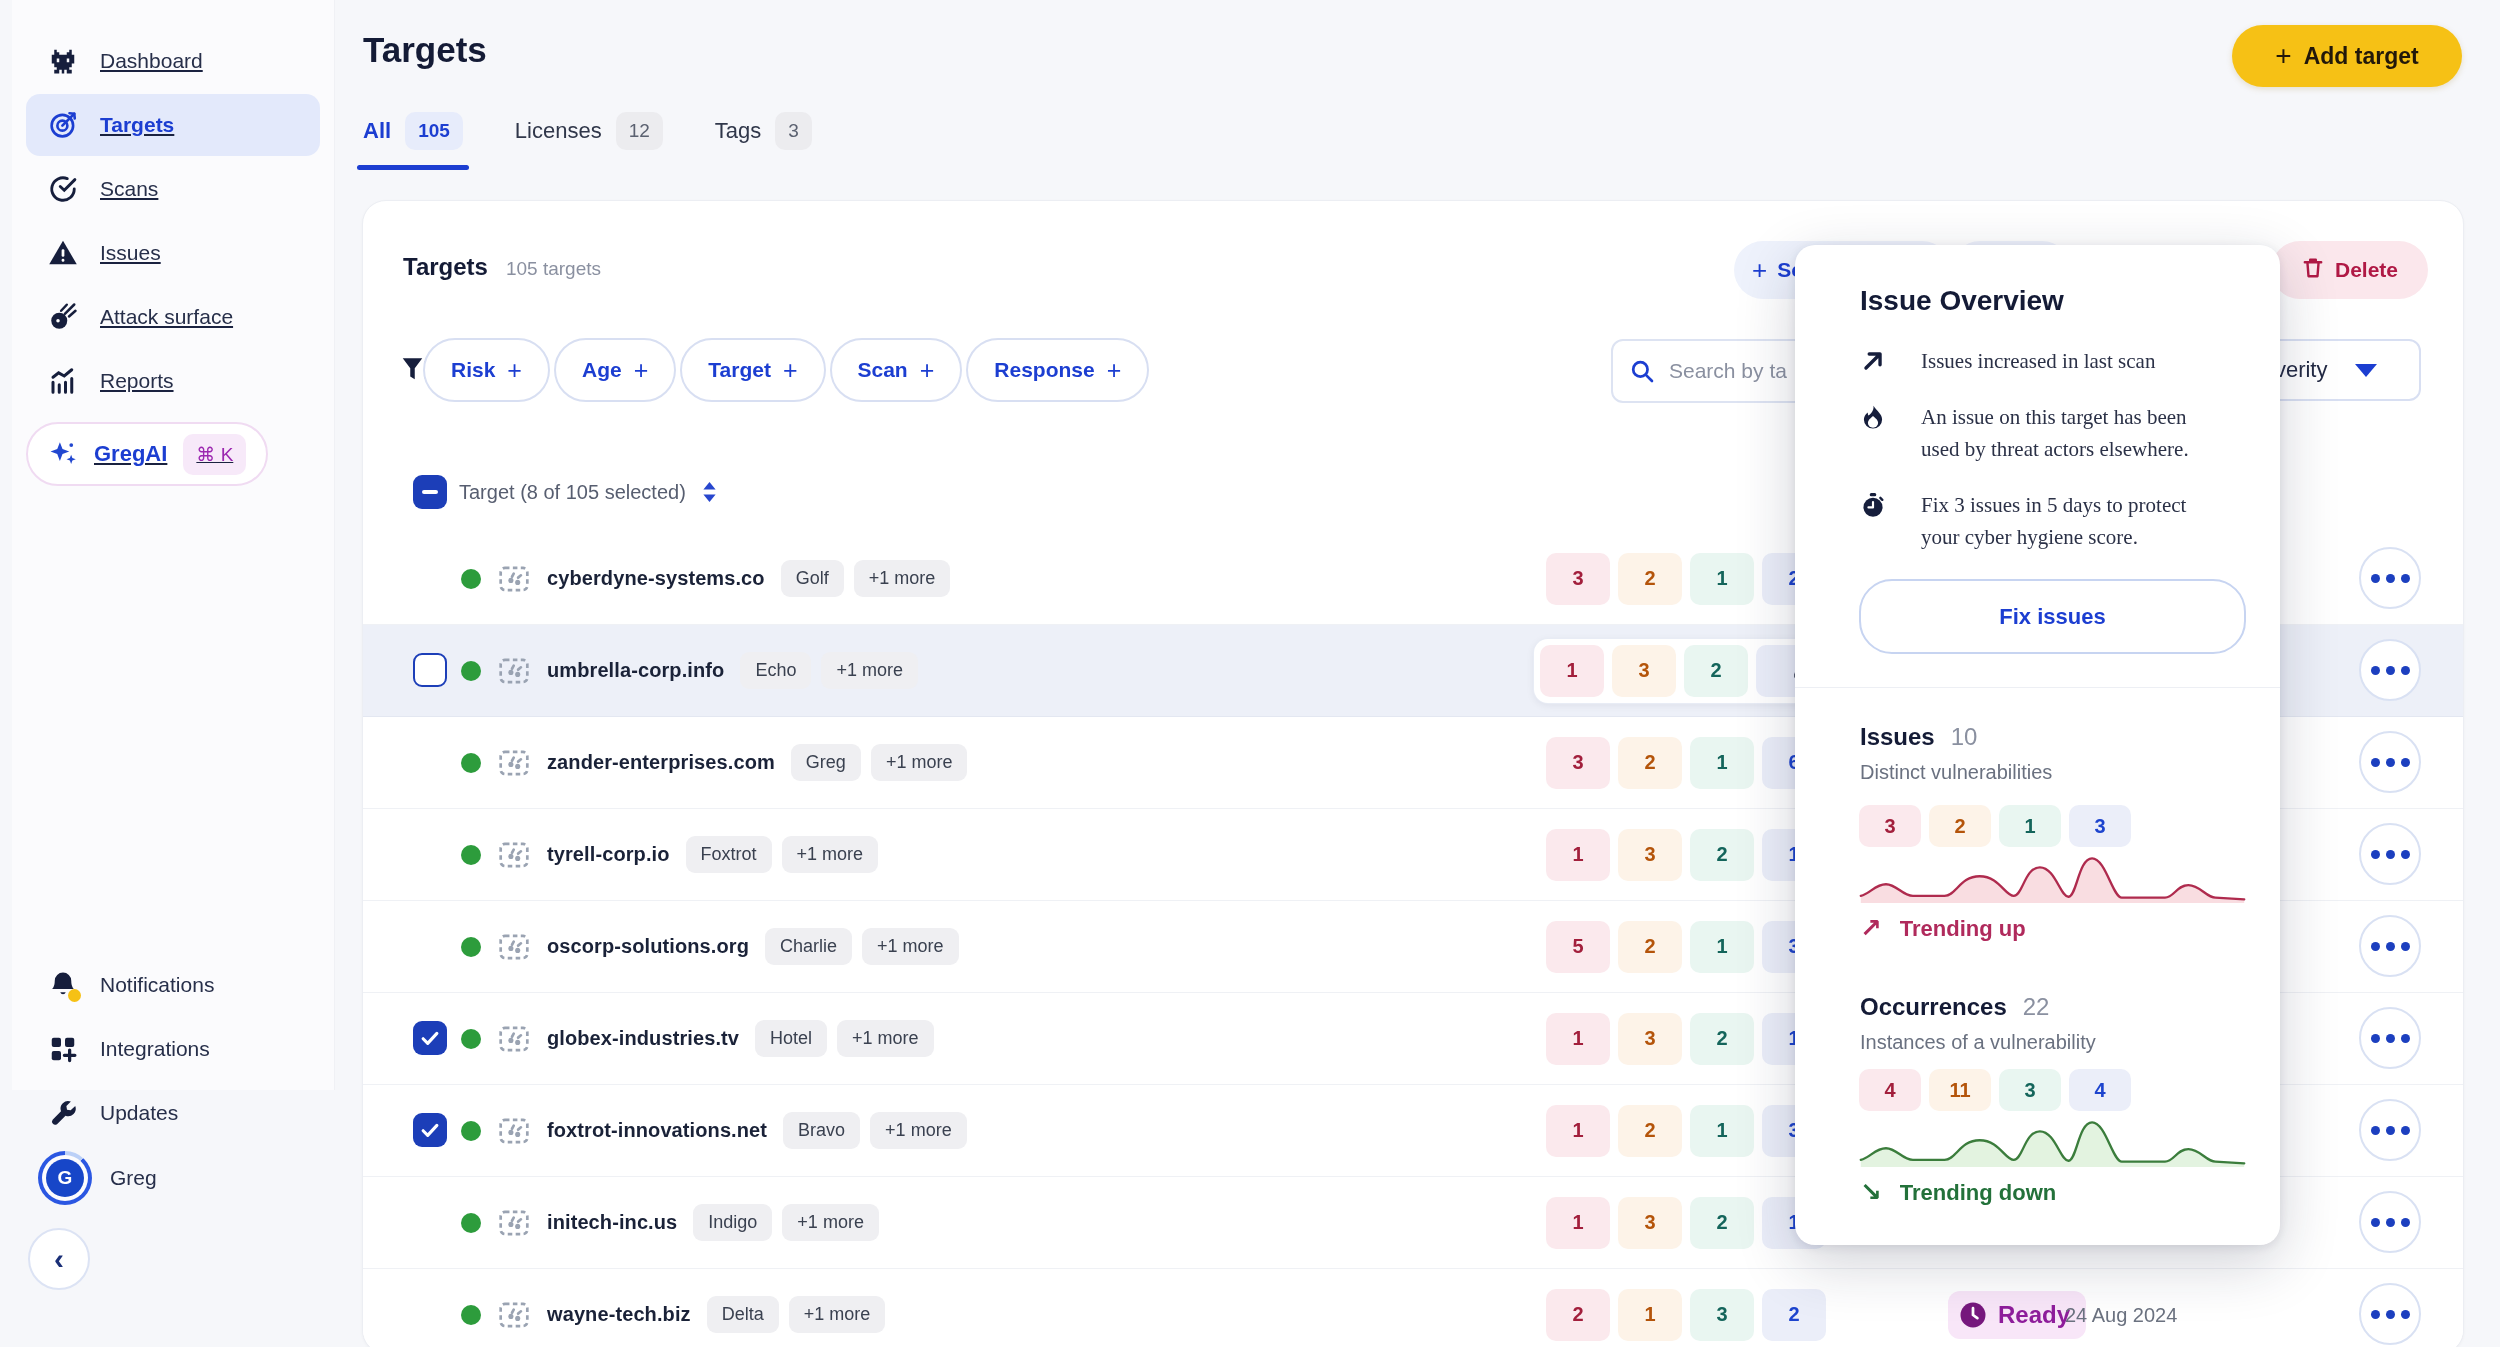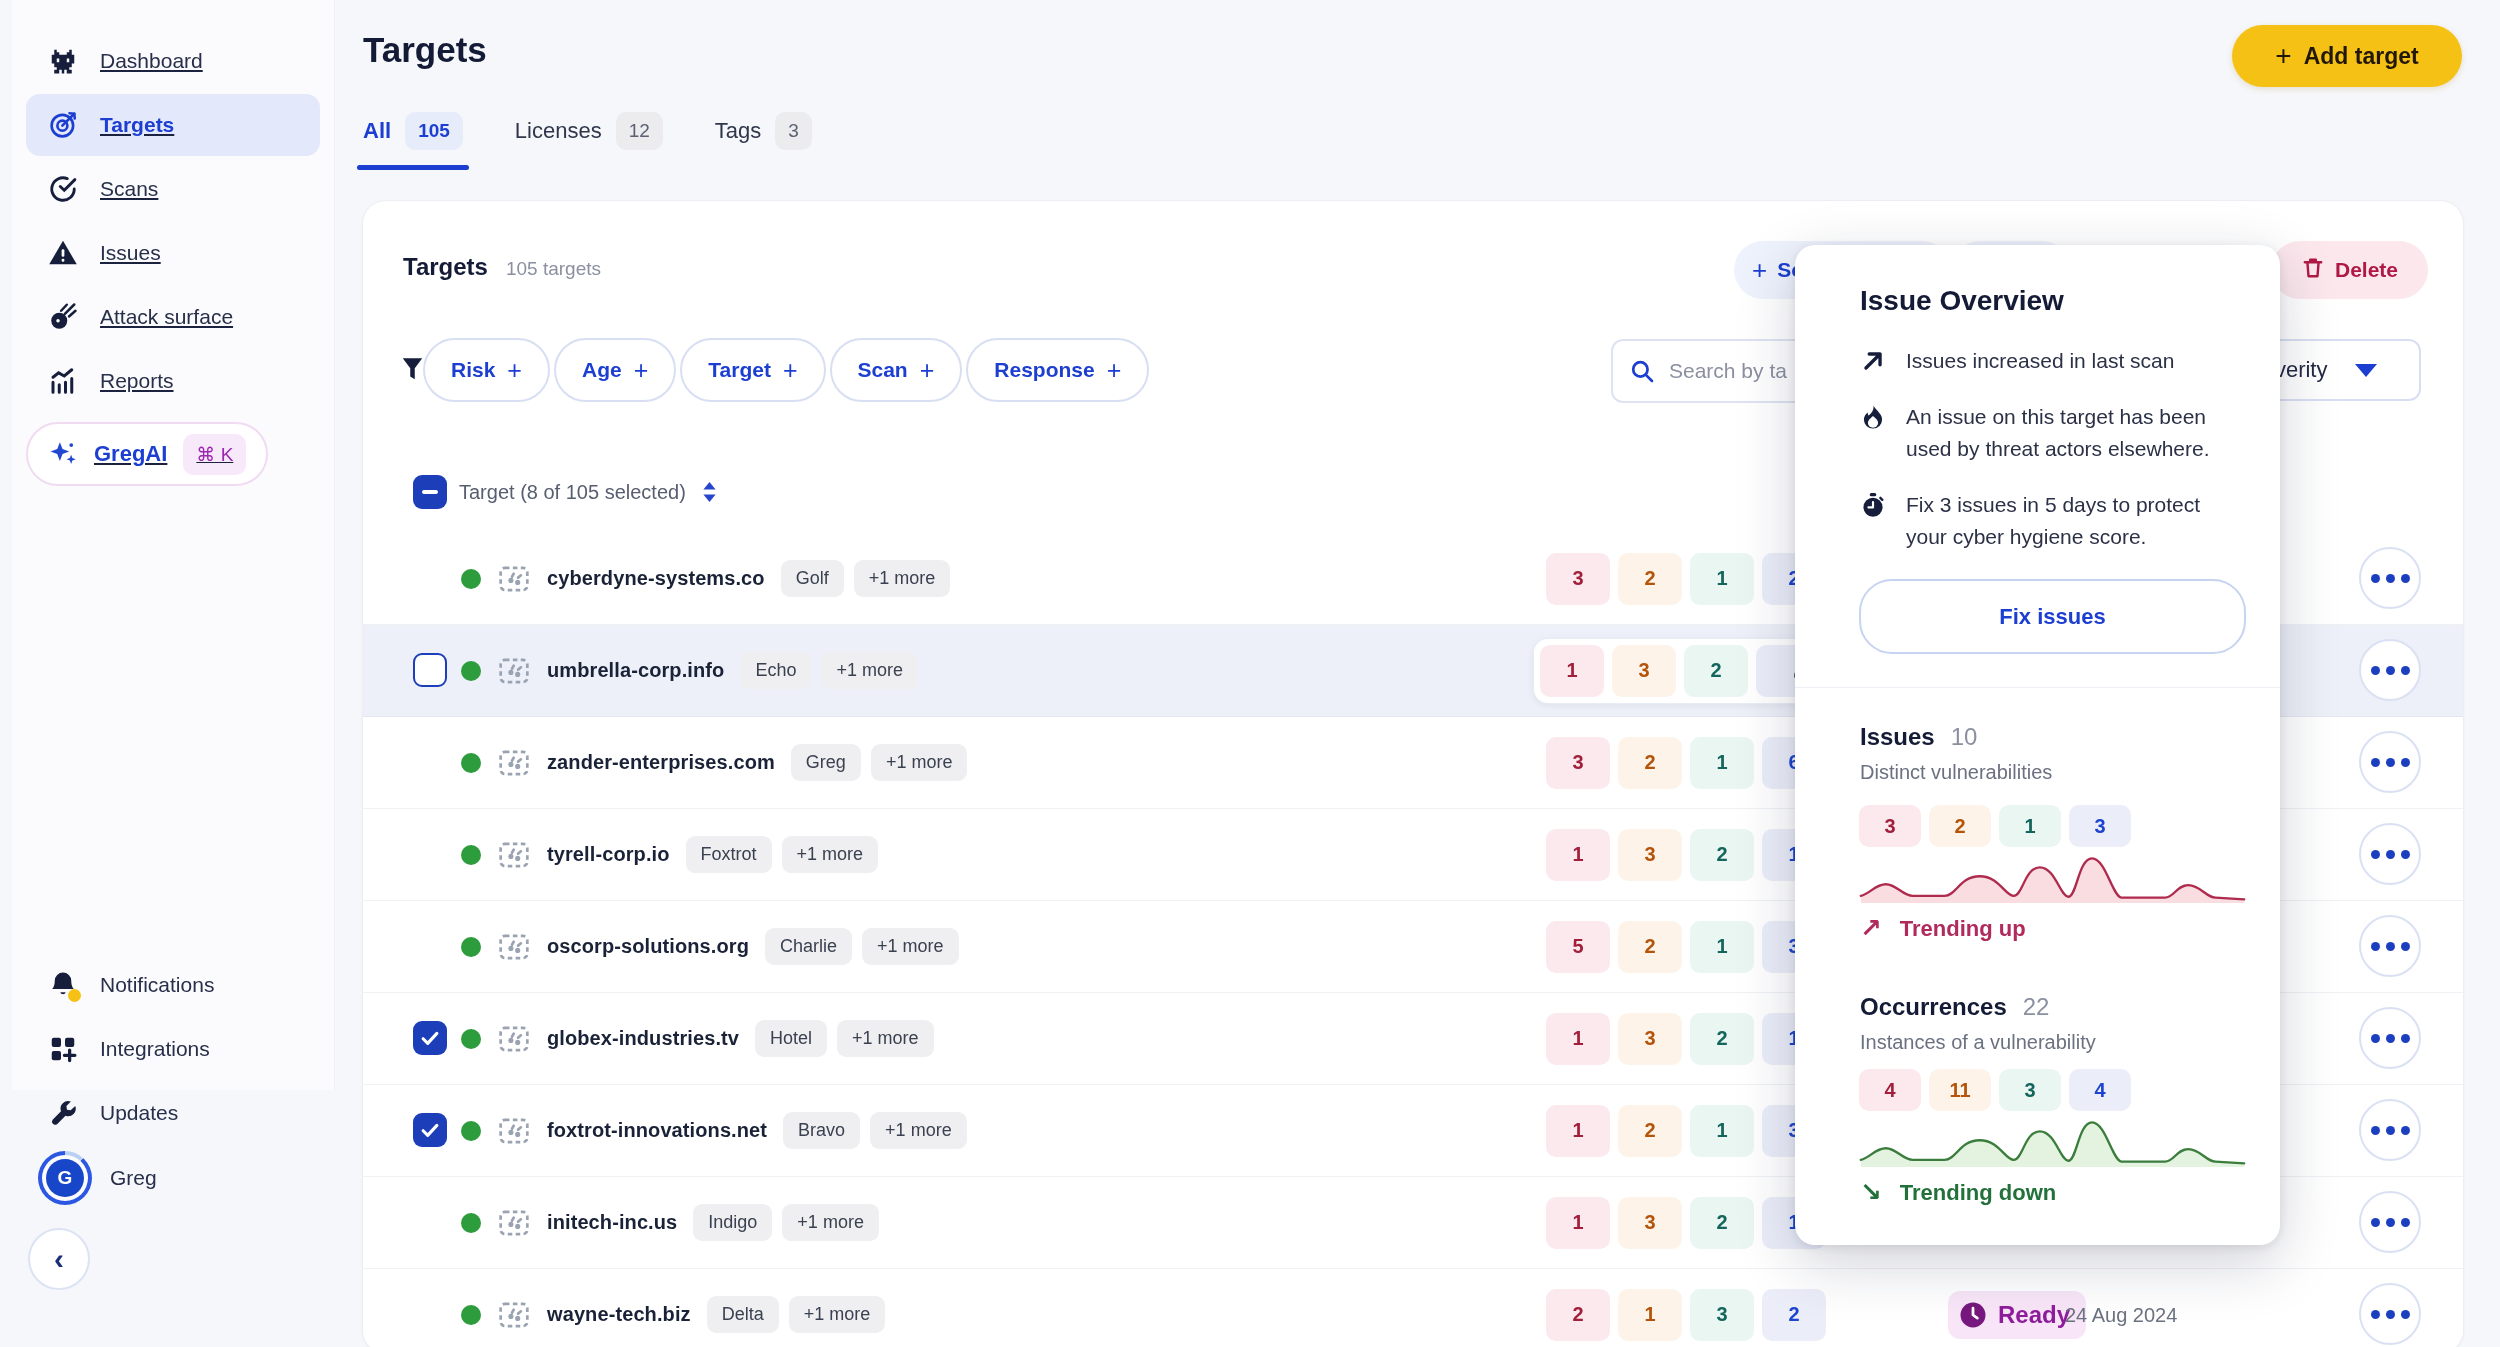--- a/index.html
+++ b/index.html
@@ -97,21 +97,21 @@
   .dots-btn i{width:9px;height:9px;border-radius:50%;background:#1C3FBF;}
   .ready{position:absolute;left:1585px;top:50%;transform:translateY(-50%);height:48px;background:#F8E6F8;border-radius:12px;display:flex;align-items:center;gap:10px;padding:0 16px 0 10px;font-size:24px;font-weight:700;color:#8E1D9B;}
   .ready .clk{width:30px;height:30px;color:#76187D;}
   .ready .clk svg{width:30px;height:30px;}
   .rdate{position:absolute;left:1702px;top:50%;transform:translateY(-50%);font-size:20px;color:#6B7280;}
   .cursorov{position:absolute;left:1420px;top:16px;width:58px;height:62px;z-index:5;}
   
   .popover{position:absolute;left:1795px;top:245px;width:485px;height:1000px;background:#fff;border-radius:20px;box-shadow:0 18px 60px rgba(23,30,60,.20),0 2px 10px rgba(23,30,60,.10);z-index:40;}
   .pop-title{position:absolute;left:65px;top:40px;font-size:28px;font-weight:800;color:#141B36;}
   .pop-items{position:absolute;left:65px;top:100px;width:360px;display:flex;flex-direction:column;gap:24px;}
-  .pop-item{display:flex;gap:20px;}
+  .pop-item{display:flex;gap:35px;font-family:Liberation Serif, serif;}
   .pop-item .picon{width:26px;height:26px;flex:0 0 26px;color:#161E3C;margin-top:3px;}
   .pop-item .picon svg{width:26px;height:26px;}
   .pop-item .ptxt{font-size:21px;line-height:32px;color:#2B3147;}
   .fix-btn{position:absolute;left:64px;top:334px;width:387px;height:75px;border-radius:33px;background:#fff;border:2px solid #C7D4F1;color:#1C3ED1;font-size:22px;font-weight:700;cursor:pointer;font-family:inherit;}
   .pop-div{position:absolute;left:0;top:442px;width:100%;height:1px;background:#EDEFF4;}
   .stat-label{position:absolute;left:65px;display:flex;align-items:baseline;gap:16px;}
   .stat-label .sl{font-size:24px;font-weight:800;color:#141B36;}
   .stat-label .sv{font-size:24px;color:#8A90A0;}
   .stat-sub{position:absolute;left:65px;font-size:20px;color:#6A7180;}
   .stat-badges{position:absolute;left:64px;display:flex;gap:8px;}

